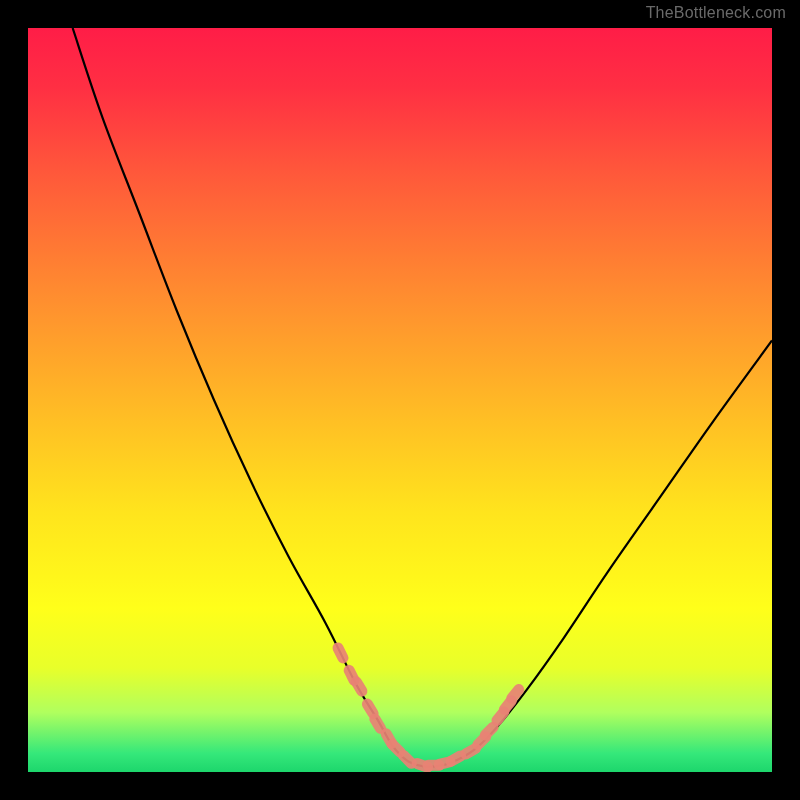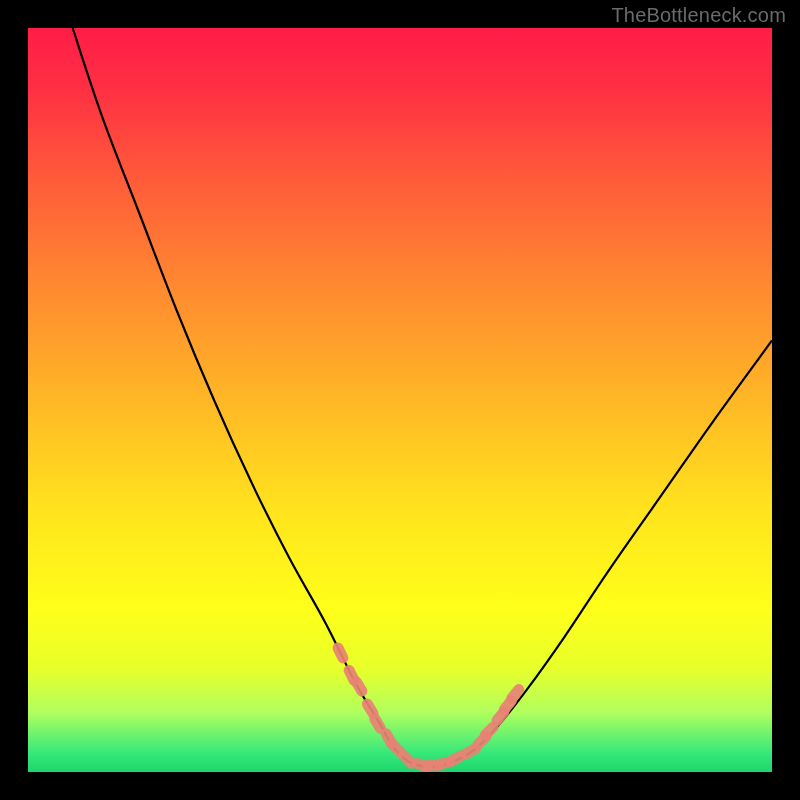--- a/index.html
+++ b/index.html
@@ -32,21 +32,21 @@
     top: 0;
     left: 0;
     width: 100%;
     height: 100%;
   }
   .watermark {
     position: absolute;
     top: 4px;
     right: 14px;
     color: #6a6a6a;
-    font-size: 20px;
+    font-size: 16px;
     font-weight: 500;
     letter-spacing: 0.2px;
   }
   svg.curve {
     position: absolute;
     top: 0;
     left: 0;
     width: 100%;
     height: 100%;
   }

